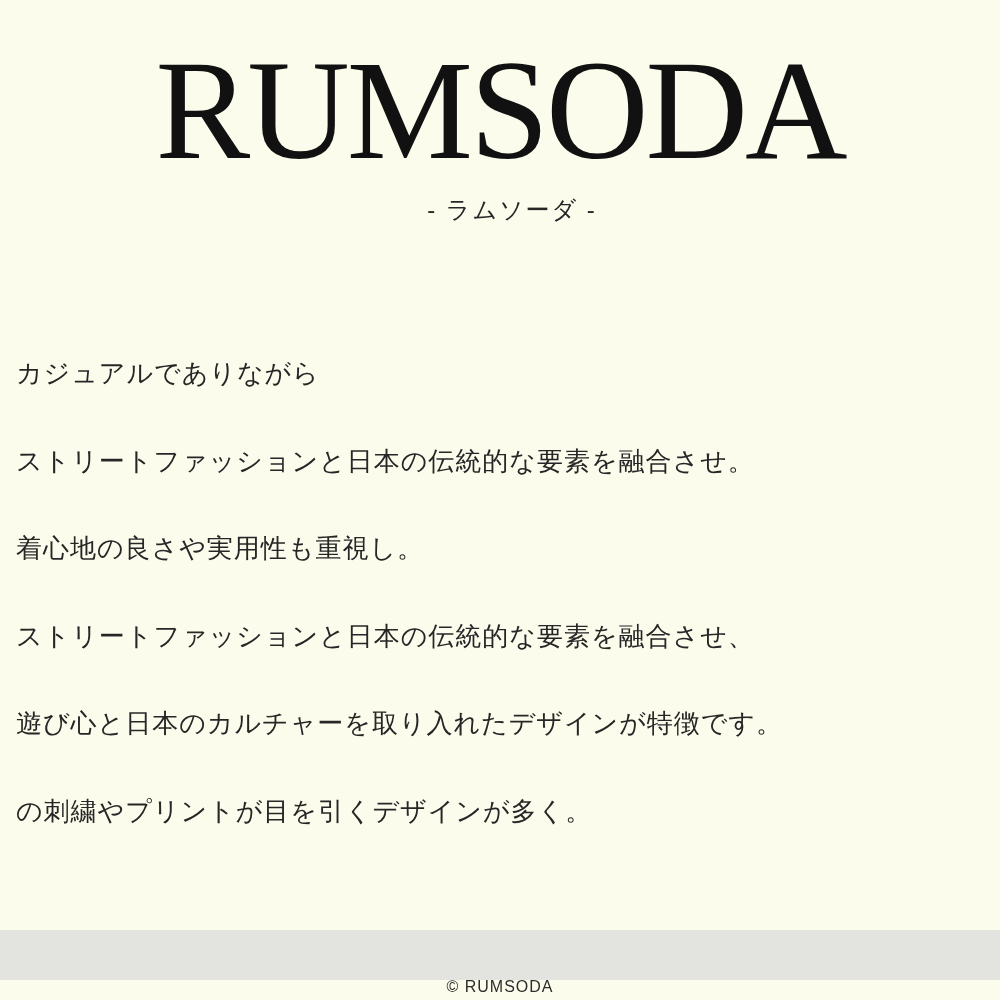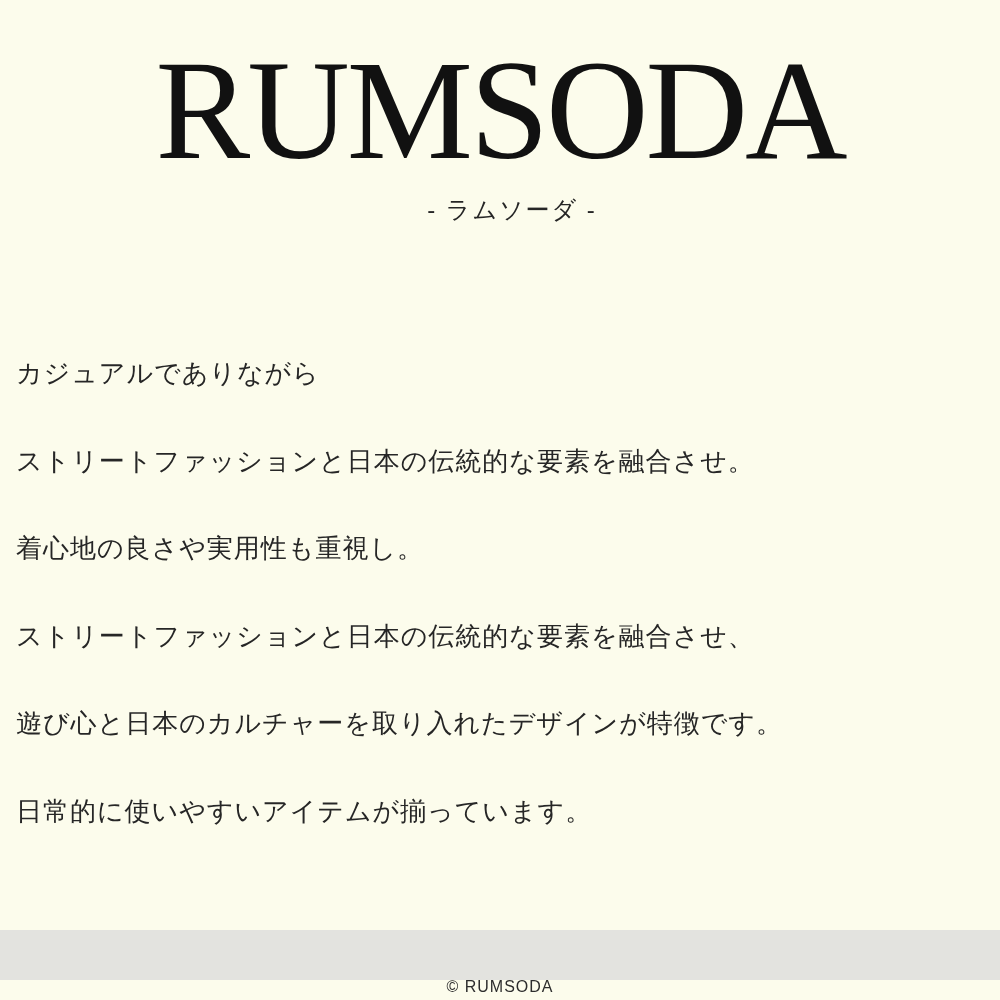--- a/index.html
+++ b/index.html
@@ -84,20 +84,20 @@
   <h1 class="brand-title">RUMSODA</h1>
 
   <div class="brand-subtitle">- ラムソーダ -</div>
 
   <div class="description">
     <p>カジュアルでありながら</p>
     <p>ストリートファッションと日本の伝統的な要素を融合させ。</p>
     <p>着心地の良さや実用性も重視し。</p>
     <p>ストリートファッションと日本の伝統的な要素を融合させ、</p>
     <p>遊び心と日本のカルチャーを取り入れたデザインが特徴です。</p>
-    <p>日常的に使いやすいアイテムが揃っています。</p>
+    <p>の刺繍やプリントが目を引くデザインが多く。</p>
   </div>
 
   <div class="footer-band">
     <span>© RUMSODA</span>
   </div>
 
 </div>
 
 </body></html>

